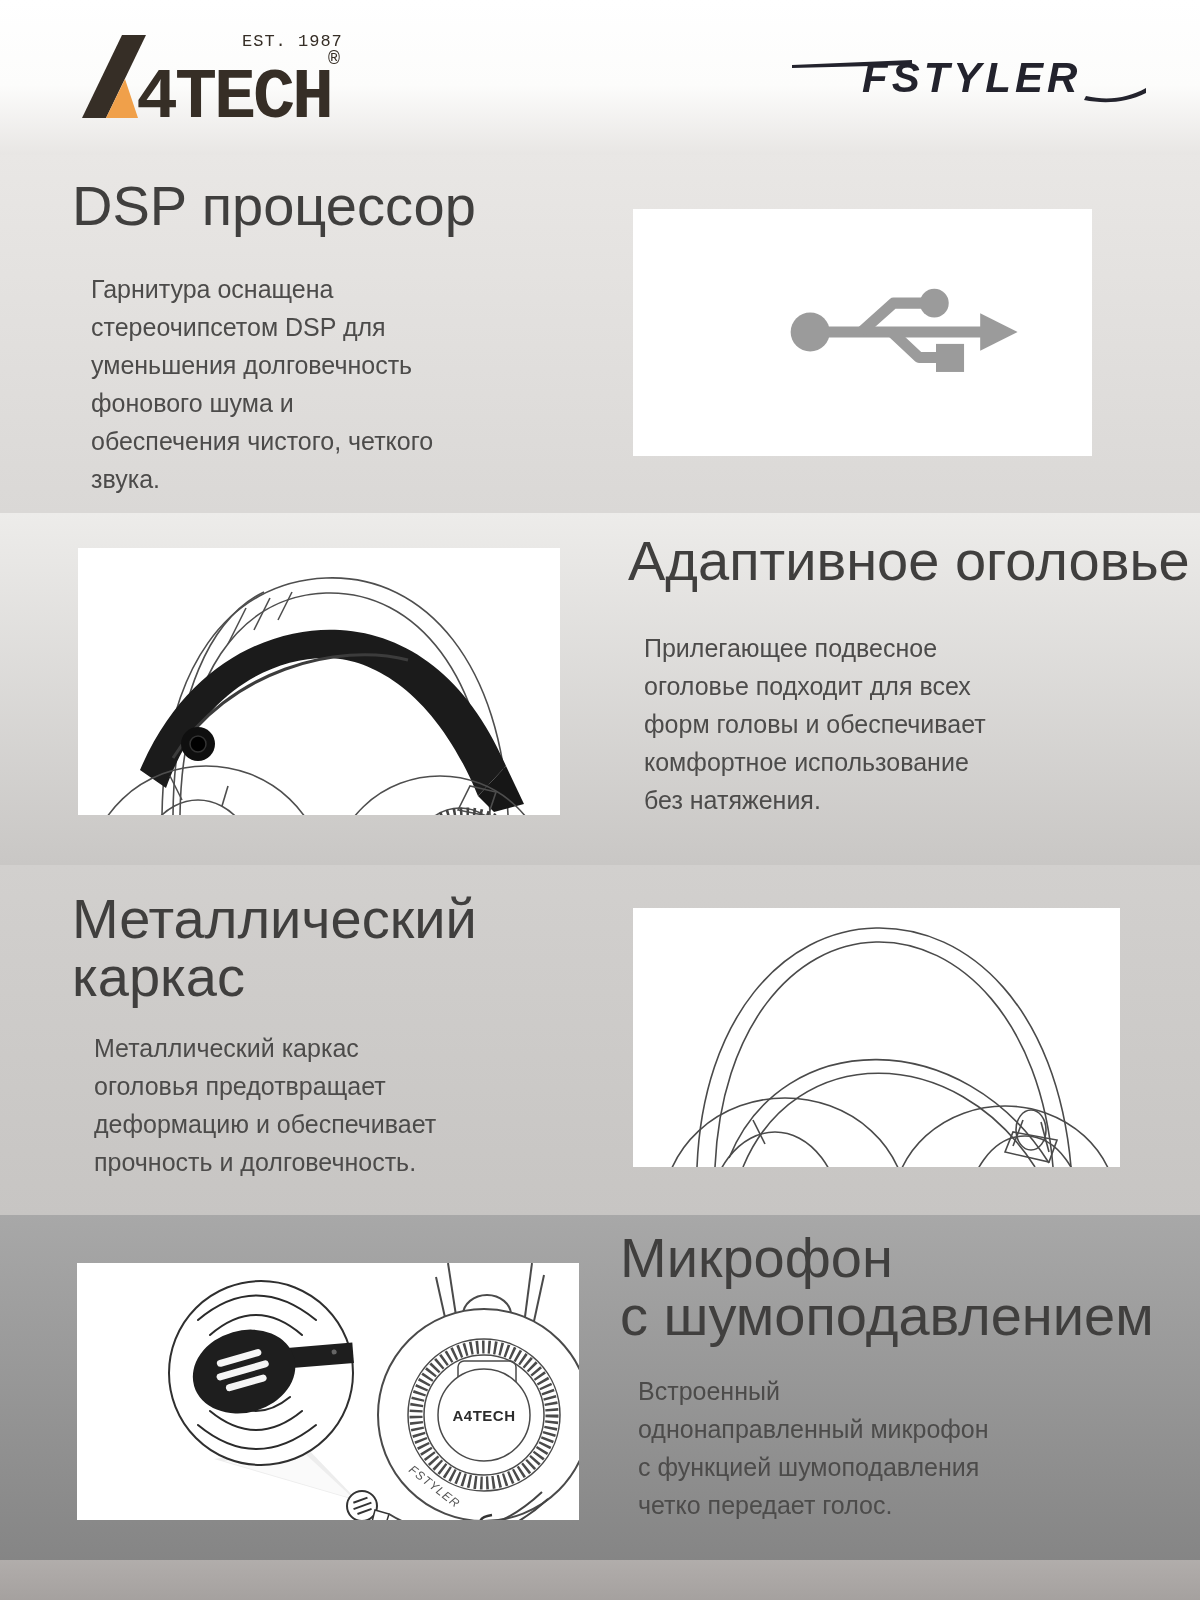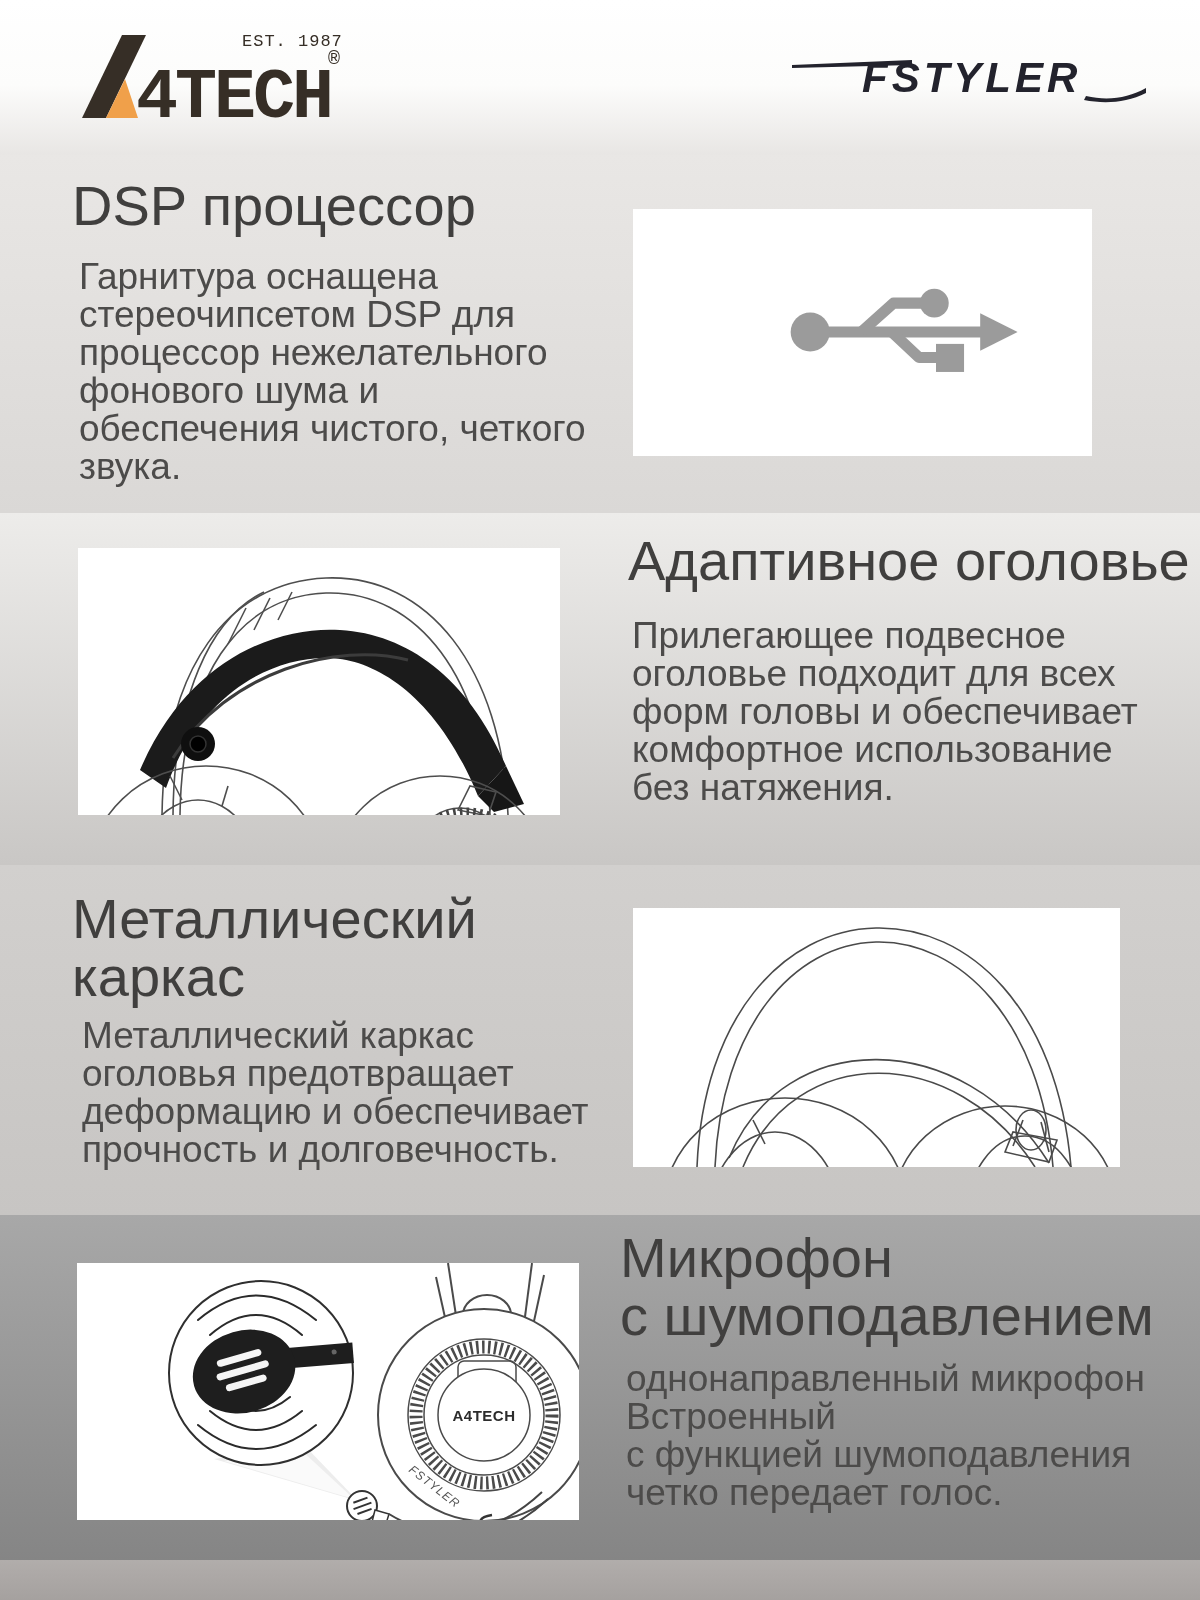--- a/index.html
+++ b/index.html
@@ -7,21 +7,21 @@
         font-family:"Liberation Sans",sans-serif;}
   .strip{position:absolute;left:0;width:1200px;}
   #header{top:0;height:155px;background:linear-gradient(180deg,#ffffff 0%,#fcfcfb 55%,#e8e6e4 100%);}
   #s1{top:155px;height:358px;background:linear-gradient(180deg,#e9e7e5 0%,#dad8d6 100%);}
   #s2{top:513px;height:352px;background:linear-gradient(180deg,#edecea 0%,#c9c7c5 100%);}
   #s3{top:865px;height:350px;background:linear-gradient(180deg,#d2d0ce 0%,#c7c5c3 100%);}
   #s4{top:1215px;height:345px;background:linear-gradient(180deg,#a8a8a8 0%,#858585 100%);}
   #footer{top:1560px;height:40px;background:linear-gradient(180deg,#b1adab 0%,#a5a19f 100%);}
   .card{position:absolute;background:#ffffff;}
   .title{position:absolute;margin:0;font-size:56px;line-height:58px;font-weight:400;color:#403f3e;}
-  .bodytext{position:absolute;margin:4px;font-size:37px;line-height:38px;font-weight:400;color:#4c4b4a;}
+  .bodytext{position:absolute;margin:16px;font-size:25px;line-height:38px;font-weight:400;color:#4c4b4a;}
   .line{display:block;white-space:nowrap;}
   svg{display:block;}
   .abs{position:absolute;}
 </style>
 </head>
 <body>
 
 <div class="page">
 
   <div class="strip" id="header">
@@ -43,21 +43,21 @@
     </div>
   </div>
 
   <div class="strip" id="s1">
     <h2 class="title" style="left:72px;top:22px;">
         <span class="line">DSP процессор</span>
       </h2>
     <p class="bodytext" style="left:75px;top:99px;">
         <span class="line">Гарнитура оснащена</span>
         <span class="line">стереочипсетом DSP для</span>
-        <span class="line">процессор нежелательного</span>
+        <span class="line">уменьшения долговечность</span>
         <span class="line">фонового шума и</span>
         <span class="line">обеспечения чистого, четкого</span>
         <span class="line">звука.</span>
       </p>
     <div class="card" style="left:633px;top:54px;width:459px;height:247px;">
       <svg class="abs" style="left:150px;top:55px;" width="255" height="136" viewBox="0 0 300 160">
         <g fill="#9b9b9b" stroke="#9b9b9b">
           <line x1="40" y1="80" x2="236" y2="80" stroke-width="13"></line>
           <circle cx="32" cy="80" r="23" stroke="none"></circle>
           <polygon points="232,58 232,102 276,80" stroke="none"></polygon>
@@ -192,22 +192,22 @@
         <path d="M279,247 L293,251 L289,264 L276,259 Z" fill="#ffffff" stroke="#333333" stroke-width="1.5"></path>
         <path d="M290,258 C340,288 400,284 452,236" fill="none" stroke="#444444" stroke-width="2"></path>
         <path d="M293,251 C340,280 396,276 446,229" fill="none" stroke="#444444" stroke-width="2"></path>
       </svg>
     </div>
     <h2 class="title" style="left:620px;top:14px;">
         <span class="line">Микрофон</span>
         <span class="line">с шумоподавлением</span>
       </h2>
     <p class="bodytext" style="left:622px;top:141px;">
+        <span class="line">Встроенный</span>
         <span class="line">однонаправленный микрофон</span>
-        <span class="line">Встроенный</span>
         <span class="line">с функцией шумоподавления</span>
         <span class="line">четко передает голос.</span>
       </p>
   </div>
 
   <div class="strip" id="footer"></div>
 
 </div>
 
 </body></html>

